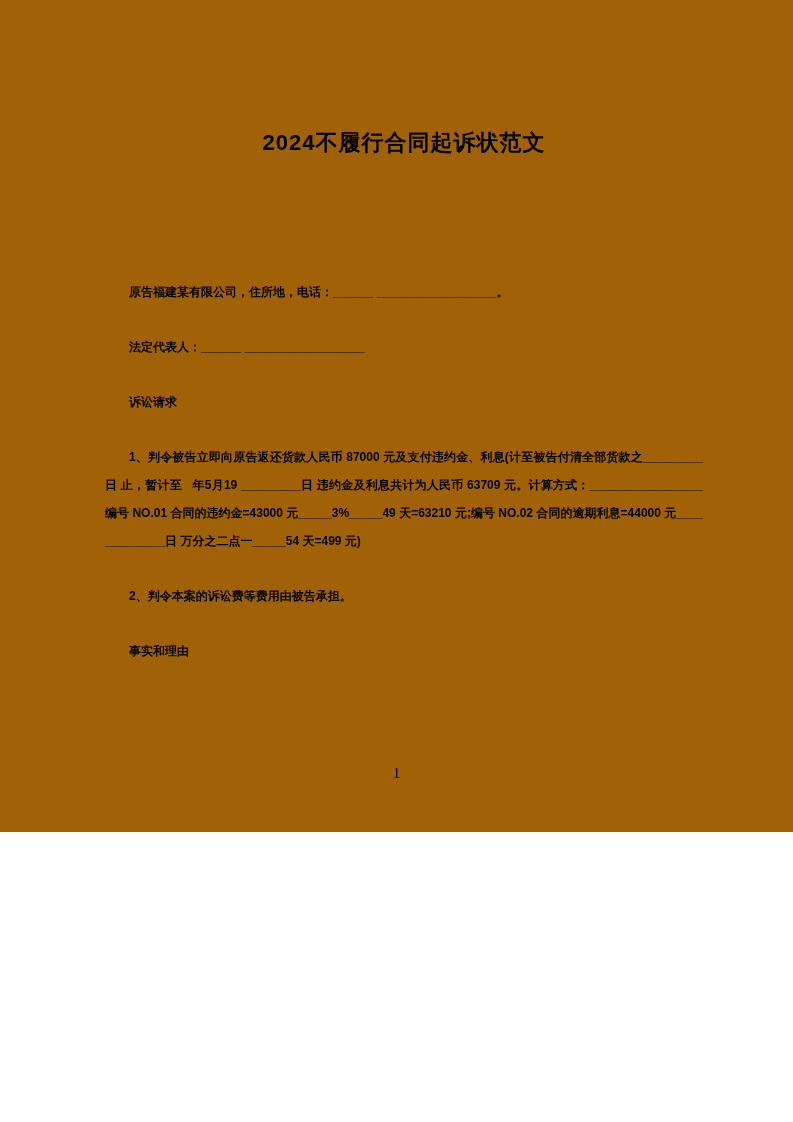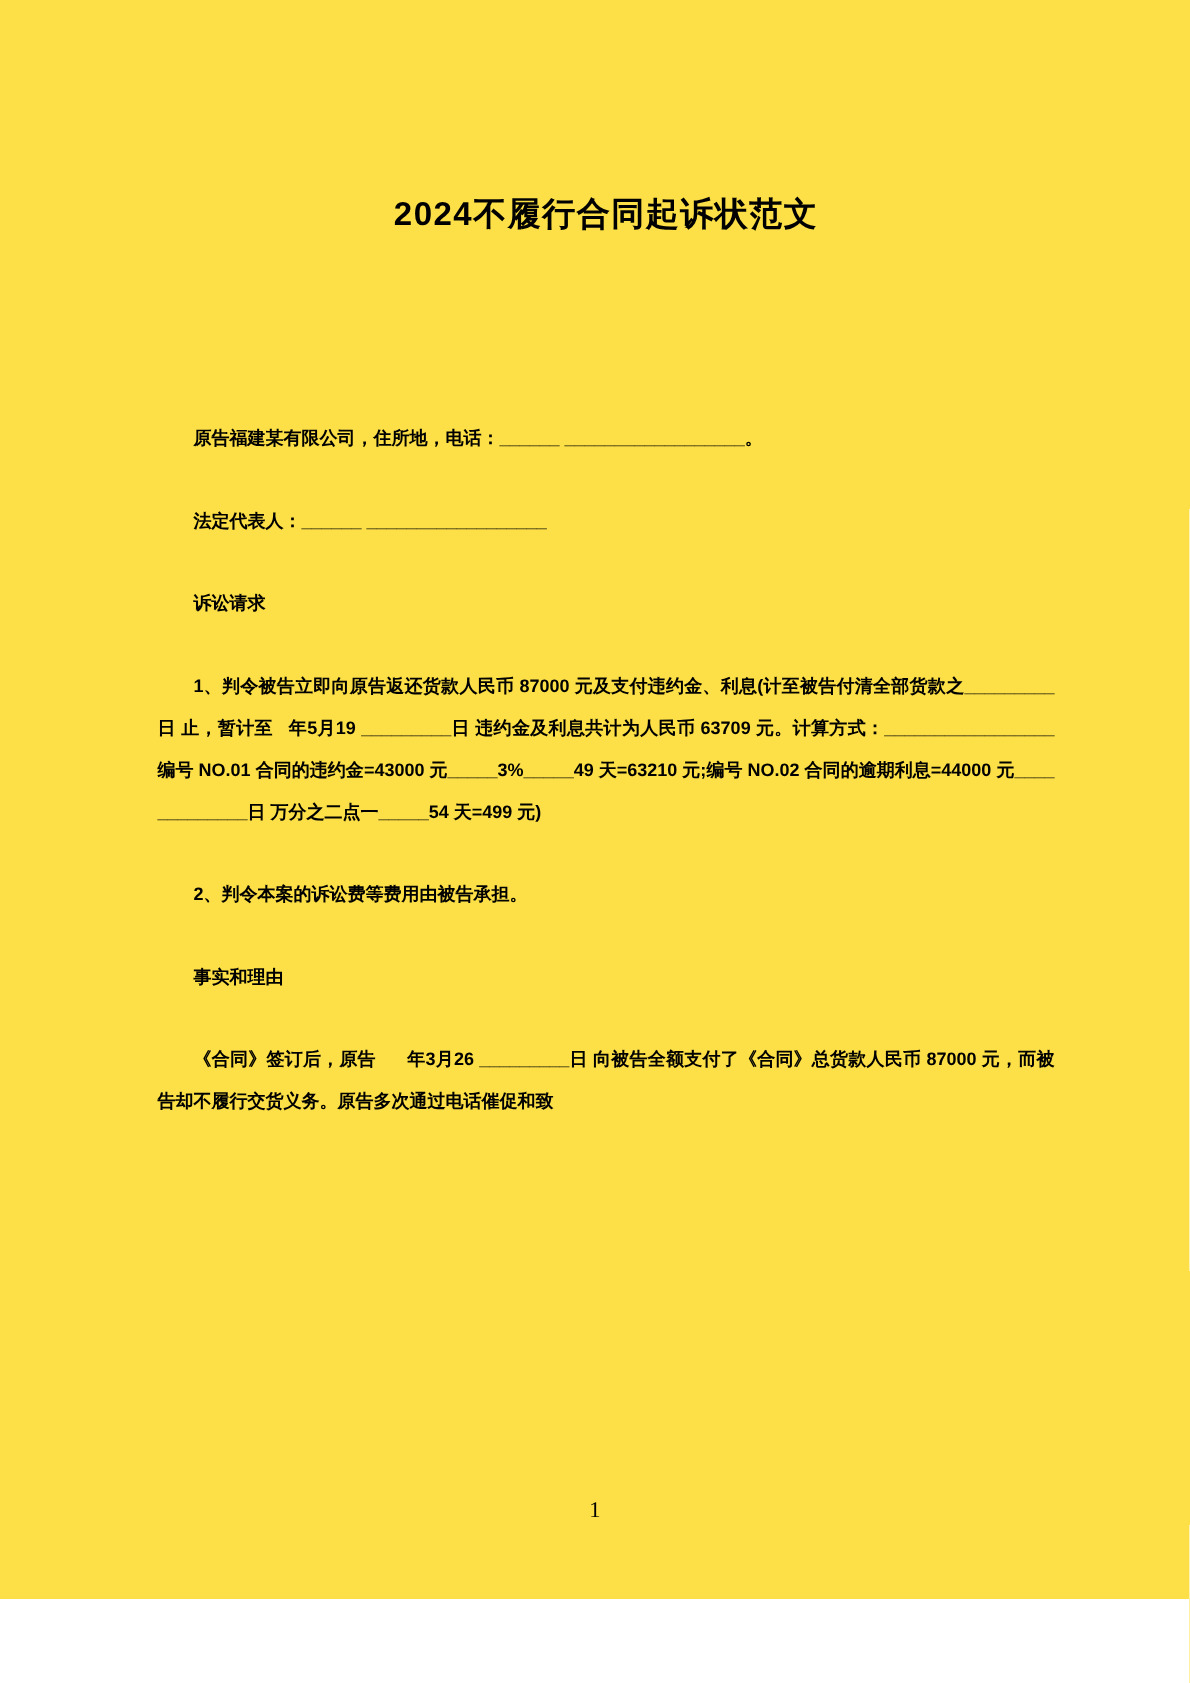--- a/index.html
+++ b/index.html
@@ -3,23 +3,23 @@
 <meta charset="utf-8">
 <style>
   html, body {
     margin: 0;
     padding: 0;
     background: #ffffff;
   }
   .page {
     position: relative;
     width: 793px;
-    height: 1066px;
+    height: 832px;
     margin: 0 auto;
-    background: #fde047;
+    background: #a16207;
     box-sizing: border-box;
     padding: 128px 90px 0 105px;
     font-family: "Liberation Sans", sans-serif;
     color: #000000;
     overflow: hidden;
   }
   .doc-title {
     margin: 0 0 120px 0;
     text-align: center;
     font-size: 22px;
@@ -64,18 +64,17 @@
 
     <p class="para">诉讼请求</p>
 
     <p class="para">1、判令被告立即向原告返还货款人民币 87000 元及支付违约金、利息(计至被告付清全部货款之_________日 止，暂计至   年5月19 _________日 违约金及利息共计为人民币 63709 元。计算方式：_________________编号 NO.01 合同的违约金=43000 元_____3%_____49 天=63210 元;编号 NO.02 合同的逾期利息=44000 元_____________日 万分之二点一_____54 天=499 元)</p>
 
     <p class="para">2、判令本案的诉讼费等费用由被告承担。</p>
 
     <p class="para">事实和理由</p>
 
 
-    <p class="para">《合同》签订后，原告      年3月26 _________日 向被告全额支付了《合同》总货款人民币 87000 元，而被告却不履行交货义务。原告多次通过电话催促和致</p>
   </div>
 
   <div class="page-footer">1</div>
 
 </div>
 
 </body></html>

